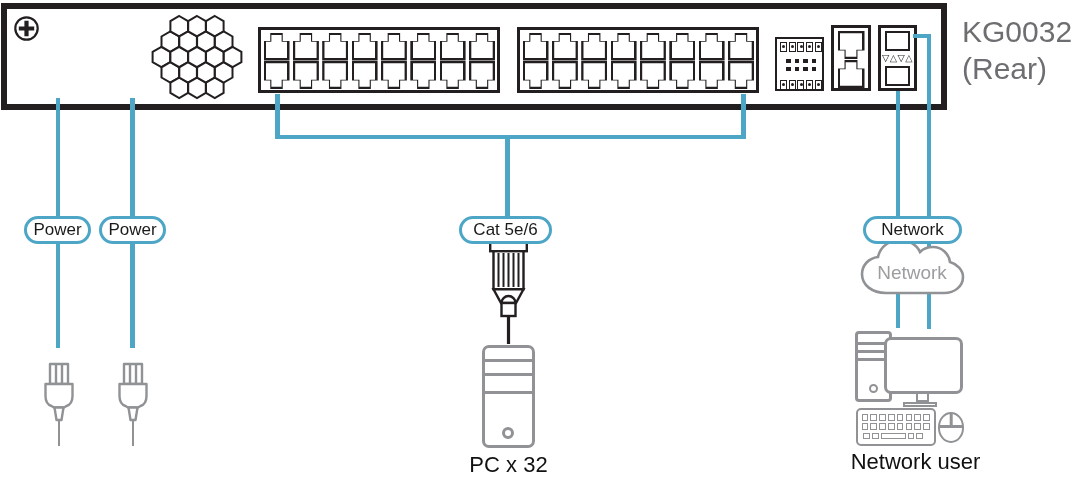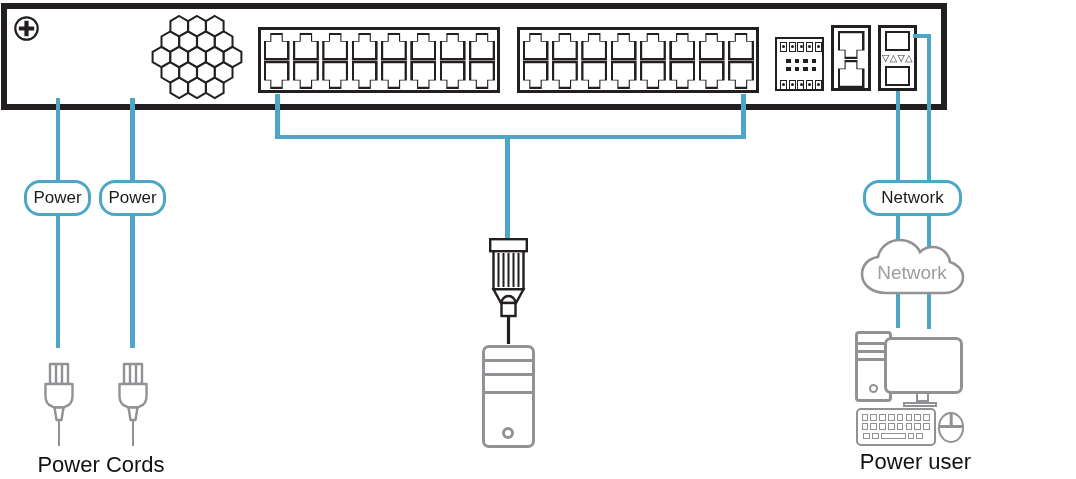--- a/index.html
+++ b/index.html
@@ -30,22 +30,22 @@
 .iec .pin{position:absolute;width:12px;height:8px;border:1.8px solid var(--black);background:#fff;box-sizing:border-box;}
 
 .sw .pillshape{position:absolute;left:6px;top:4px;width:34px;height:13px;border:2.2px solid var(--black);border-radius:8px;background:#fff;box-sizing:border-box;}
 .sw .knob{position:absolute;left:27px;top:3.5px;width:14px;height:14px;border:2.2px solid var(--black);border-radius:50%;background:#fff;box-sizing:border-box;}
 
 .tc{position:absolute;border:1.6px solid var(--black);background:#fff;box-sizing:border-box;}
 .td{position:absolute;}
 .tm{position:absolute;}
 
 .line{position:absolute;background:var(--blue);z-index:3;}
-.pill{position:absolute;z-index:5;height:36px;box-sizing:border-box;display:flex;align-items:center;justify-content:center;
-  background:#fff;border:3px solid var(--blue);border-radius:16px;font-size:17px;color:#1a1a1a;}
+.pill{position:absolute;z-index:5;height:28px;box-sizing:border-box;display:flex;align-items:center;justify-content:center;
+  background:#fff;border:3px solid var(--blue);border-radius:16px;font-size:17px;color:#1a1a1a;margin-top:36px;}
 
 .grayline{position:absolute;background:var(--gray);}
 .kk{position:absolute;border:1.5px solid var(--gray);background:#fff;box-sizing:border-box;}
 
 .lbl{position:absolute;font-size:22px;color:#111;text-align:center;white-space:nowrap;}
 .kgtext{position:absolute;left:962px;top:13px;font-size:30px;line-height:37px;color:var(--titlegray);z-index:2;}
 .wm{position:absolute;left:433px;top:78px;font-size:34px;font-weight:800;letter-spacing:0;z-index:6;white-space:nowrap;}
 .wm .o{color:var(--wmo);} .wm .g{color:var(--wmg);}
 </style>
 </head>
@@ -294,34 +294,39 @@
         <i class="pw"></i>
       </div>
     </div>
 
   <div class="blkbox" style="left:878px;top:25px;width:39px;height:66px;z-index:2;">
     <span class="thinblk" style="left:4px;top:3px;width:25px;height:20px;"></span>
     <span class="abs" style="left:0;right:0;top:24px;text-align:center;font-size:9.5px;letter-spacing:.5px;color:var(--black);">▽△▽△</span>
     <span class="thinblk" style="left:4px;top:38px;width:25px;height:20px;"></span>
   </div>
 
+  <div class="kgtext">
+    <div>KG0032</div>
+    <div>(Rear)</div>
+  </div>
 
 
   <div class="line" style="left:55.5px;top:98px;width:4.5px;height:250px;"></div>
   <div class="line" style="left:130px;top:98px;width:4.5px;height:250px;"></div>
   <div class="line" style="left:275px;top:94px;width:4.5px;height:45px;"></div>
   <div class="line" style="left:741px;top:94px;width:4.5px;height:45px;"></div>
   <div class="line" style="left:275px;top:134.5px;width:470.5px;height:4.5px;"></div>
   <div class="line" style="left:505px;top:134.5px;width:4.5px;height:106px;"></div>
   <div class="line" style="left:895.5px;top:91px;width:4.5px;height:237px;"></div>
   <div class="line" style="left:913px;top:33.5px;width:18px;height:4.5px;"></div>
   <div class="line" style="left:926.5px;top:33.5px;width:4.5px;height:295px;"></div>
 
   <div class="pill" style="left:24px;top:180px;width:67px;">Power</div>
   <div class="pill" style="left:99px;top:180px;width:67px;">Power</div>
+  <div class="pill" style="left:459px;top:180px;width:93px;">Cat 5e/6</div>
   <div class="pill" style="left:863px;top:180px;width:99px;">Network</div>
 
   <svg class="abs" style="left:488px;top:238px;z-index:4;" width="41" height="108" viewBox="0 0 41 108">
     <g fill="#fff" stroke="#231f20" stroke-width="2.4">
       <rect x="2.2" y="1.2" width="36.6" height="12"></rect>
       <rect x="5.5" y="13.2" width="30" height="38"></rect>
       <path d="M10.5 15 V49 M15.5 15 V49 M20.5 15 V49 M25.5 15 V49 M30.5 15 V49" fill="none" stroke-width="2"></path>
       <path d="M5.5 51.2 L35.5 51.2 L28 65 L13 65 Z"></path>
       <path d="M13.5 65 A7 7 0 0 1 27.5 65 Z"></path>
       <rect x="13.5" y="65" width="14" height="13"></rect>
@@ -390,16 +395,16 @@
       <div class="kk" style="left: 13.8px; top: 22.5px; width: 6.8px; height: 6.5px;"></div>
       <div class="kk" style="left: 22.6px; top: 22.5px; width: 25px; height: 6.5px;"></div>
       <div class="kk" style="left: 49.6px; top: 22.5px; width: 6.8px; height: 6.5px;"></div>
       <div class="kk" style="left: 58.4px; top: 22.5px; width: 6.8px; height: 6.5px;"></div>
     </div>
   <div class="abs" style="left:938px;top:412px;width:26px;height:31px;border:2.6px solid var(--gray);border-radius:13px/15px;background:#fff;box-sizing:border-box;z-index:4;">
     <span class="grayline" style="left:50%;top:0;width:2.6px;height:12px;transform:translateX(-50%);"></span>
     <span class="grayline" style="left:0;right:0;top:11px;height:2.6px;"></span>
   </div>
 
-  <div class="lbl" style="left:21px;top:452px;width:160px;">Power Cords</div>
-  <div class="lbl" style="left:835px;top:449px;width:161px;">Power user</div>
+  <div class="lbl" style="left:448px;top:452px;width:121px;">PC x 32</div>
+  <div class="lbl" style="left:835px;top:449px;width:161px;">Network user</div>
 
 </div>
 
 </body></html>

